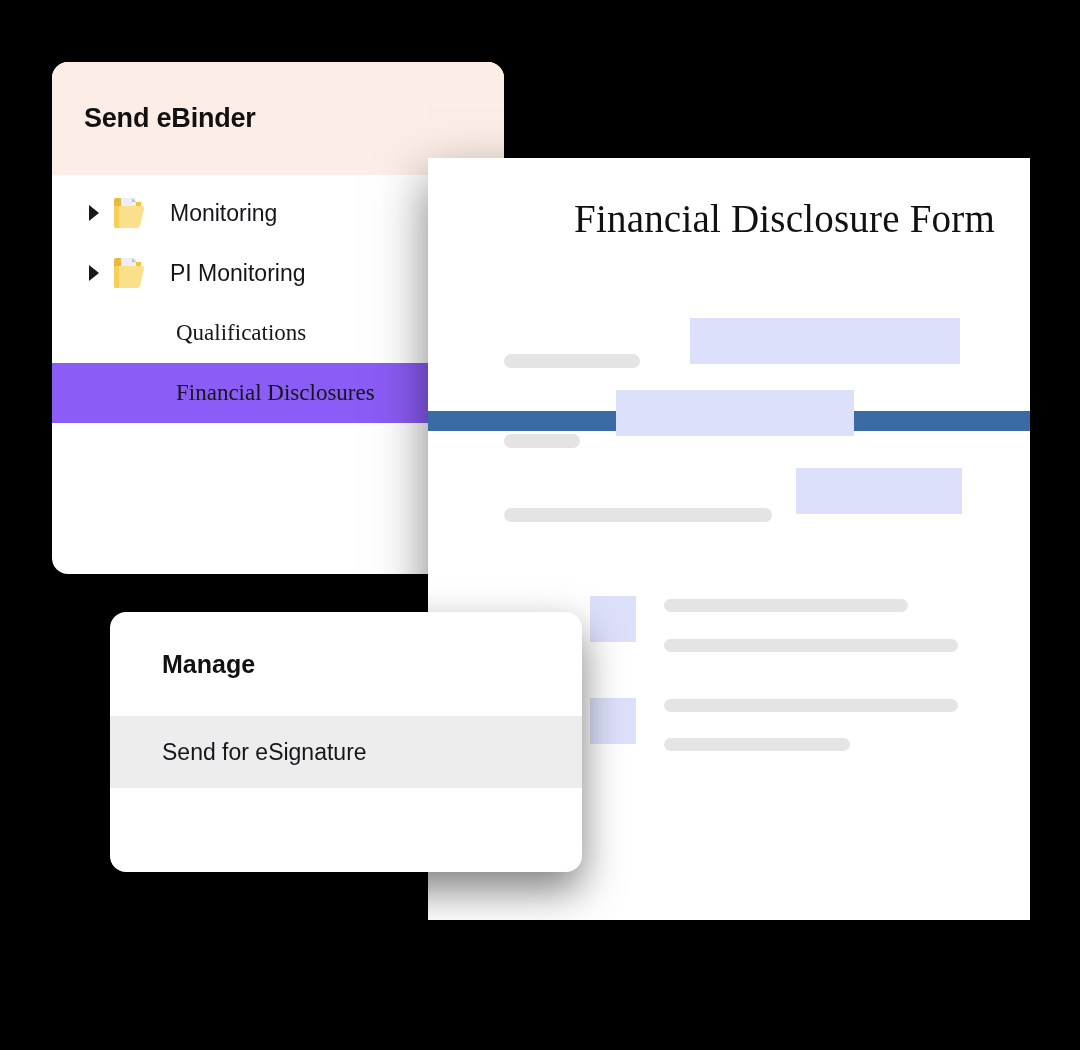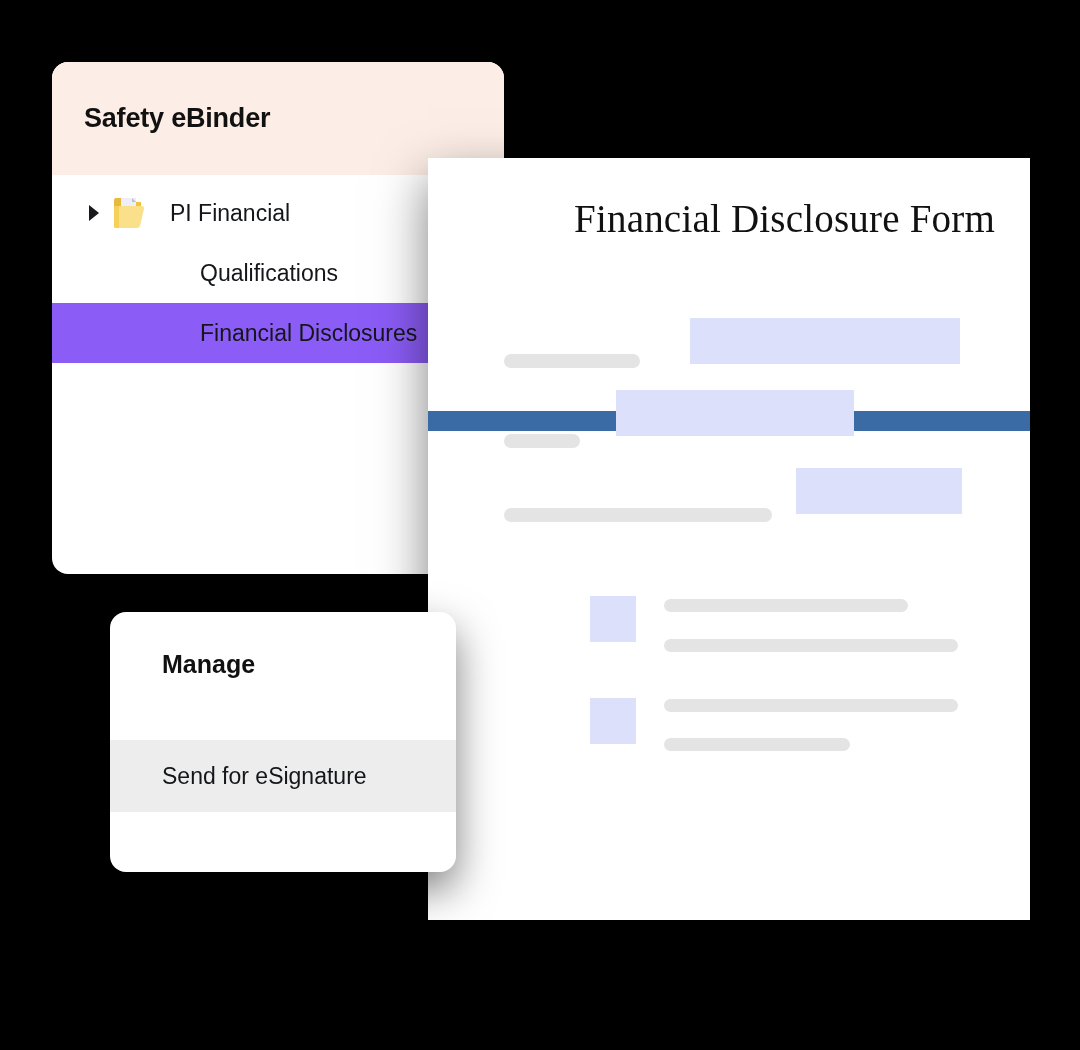--- a/index.html
+++ b/index.html
@@ -83,29 +83,30 @@
     font-size: 23px;
     color: #14161A;
     margin-left: 14px;
     white-space: nowrap;
   }
 
   .tree-row.child {
     padding-left: 30px;
   }
   .tree-row.child .tree-label {
-    margin-left: 118px;
+    margin-left: 94px;
+    font-family: Liberation Serif, serif;
   }
 
   
   .manage-card {
     position: absolute;
     left: 110px;
     top: 612px;
-    width: 346px;
+    width: 472px;
     height: 260px;
     background: #ffffff;
     border-radius: 16px;
     overflow: hidden;
     box-shadow: 0 18px 42px rgba(0,0,0,0.5);
     z-index: 5;
   }
 
   .manage-title-wrap {
     height: 104px;
@@ -120,21 +121,20 @@
   }
 
   .menu-item {
     height: 72px;
     display: flex;
     align-items: center;
     padding-left: 52px;
     font-size: 23px;
     color: #14161A;
     white-space: nowrap;
-    margin-top: 24px;
   }
   .menu-item.active { background: #EDEDED; }
 
   
   .doc-card {
     position: absolute;
     left: 428px;
     top: 158px;
     width: 602px;
     height: 762px;
@@ -191,40 +191,58 @@
     border-radius: 7px;
   }
 </style>
 </head>
 <body>
 
 <div id="stage">
 
   <div class="ebinder-card">
     <div class="ebinder-header">
-      <div class="ebinder-title">Safety eBinder</div>
+      <div class="ebinder-title">Send eBinder</div>
     </div>
     <div class="tree" id="tree-root">
         <div class="tree-row">
           <span class="twisty">
             <svg width="16" height="18" viewBox="0 0 16 18">
               <path d="M3 1 L13 9 L3 17 Z" fill="#17191C"></path>
             </svg>
           </span>
           <span class="folder-icon">
             <svg width="44" height="36" viewBox="0 0 44 36">
               <path d="M2 5 a2 2 0 0 1 2-2 h8 l3 4 h9 a2 2 0 0 1 2 2 v4 h-24 z" fill="#E8B93C"></path>
               <path d="M9 3 h15 v13 h-15 z" fill="#EDEEF8"></path>
               <path d="M20 3 l4 4 h-4 z" fill="#B9BDD8"></path>
               <rect x="24" y="7" width="5" height="7" fill="#F2C43A"></rect>
               <path d="M2 11 h28 a2 2 0 0 1 2 2 v1 l-4 17 a3 3 0 0 1 -3 2 h-21 a2 2 0 0 1 -2 -2 z" fill="#FBE08C"></path>
               <path d="M2 11 h5 v22 h-3 a2 2 0 0 1 -2 -2 z" fill="#F7D05A"></path>
             </svg>
           </span>
-          <span class="tree-label">PI Financial</span>
+          <span class="tree-label">Monitoring</span>
+        </div>
+        <div class="tree-row">
+          <span class="twisty">
+            <svg width="16" height="18" viewBox="0 0 16 18">
+              <path d="M3 1 L13 9 L3 17 Z" fill="#17191C"></path>
+            </svg>
+          </span>
+          <span class="folder-icon">
+            <svg width="44" height="36" viewBox="0 0 44 36">
+              <path d="M2 5 a2 2 0 0 1 2-2 h8 l3 4 h9 a2 2 0 0 1 2 2 v4 h-24 z" fill="#E8B93C"></path>
+              <path d="M9 3 h15 v13 h-15 z" fill="#EDEEF8"></path>
+              <path d="M20 3 l4 4 h-4 z" fill="#B9BDD8"></path>
+              <rect x="24" y="7" width="5" height="7" fill="#F2C43A"></rect>
+              <path d="M2 11 h28 a2 2 0 0 1 2 2 v1 l-4 17 a3 3 0 0 1 -3 2 h-21 a2 2 0 0 1 -2 -2 z" fill="#FBE08C"></path>
+              <path d="M2 11 h5 v22 h-3 a2 2 0 0 1 -2 -2 z" fill="#F7D05A"></path>
+            </svg>
+          </span>
+          <span class="tree-label">PI Monitoring</span>
         </div>
         <div class="tree-row child">
           <span class="tree-label">Qualifications</span>
         </div>
         <div class="tree-row selected child">
           <span class="tree-label">Financial Disclosures</span>
         </div>
       </div>
   </div>
 

